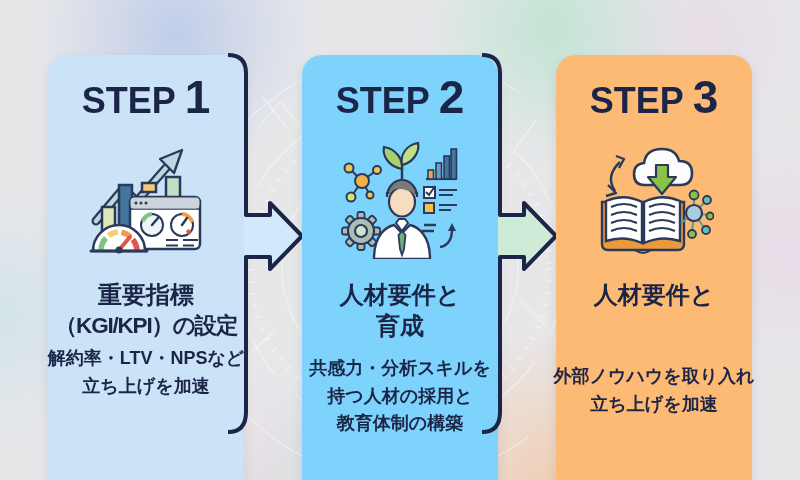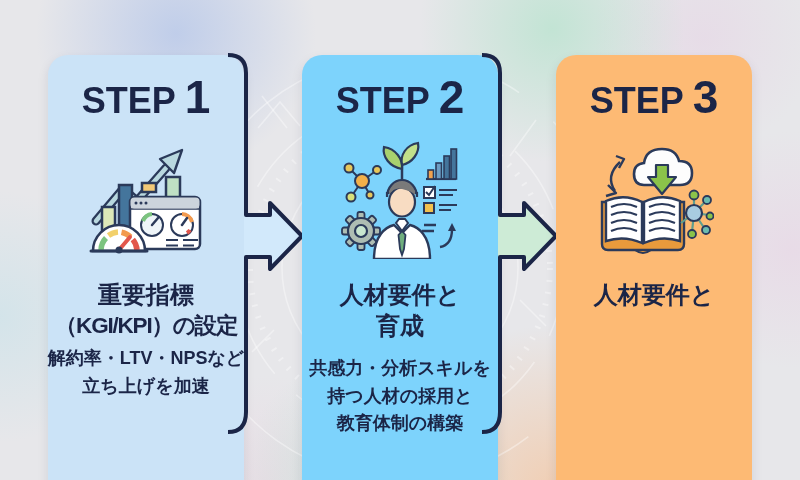--- a/index.html
+++ b/index.html
@@ -196,13 +196,17 @@
     <circle cx="100" cy="74" r="8" fill="#a8cce0" stroke="#2b3a5a" stroke-width="2.2"></circle>
     <circle cx="100" cy="56" r="4.5" fill="#8bc34a" stroke="#2b3a5a" stroke-width="1.8"></circle>
     <circle cx="113" cy="61" r="4" fill="#6bbcb0" stroke="#2b3a5a" stroke-width="1.8"></circle>
     <circle cx="116" cy="77" r="3.5" fill="#8bc34a" stroke="#2b3a5a" stroke-width="1.8"></circle>
     <circle cx="112" cy="91" r="4" fill="#6bbcb0" stroke="#2b3a5a" stroke-width="1.8"></circle>
     <circle cx="98" cy="95" r="4" fill="#8bc34a" stroke="#2b3a5a" stroke-width="1.8"></circle>
   </svg>
   <div class="title">
     <div>人材要件と</div>
   </div>
+  <div class="desc">
+    <div>外部ノウハウを取り入れ</div>
+    <div>立ち上げを加速</div>
+  </div>
 </div>
 
 </body></html>

